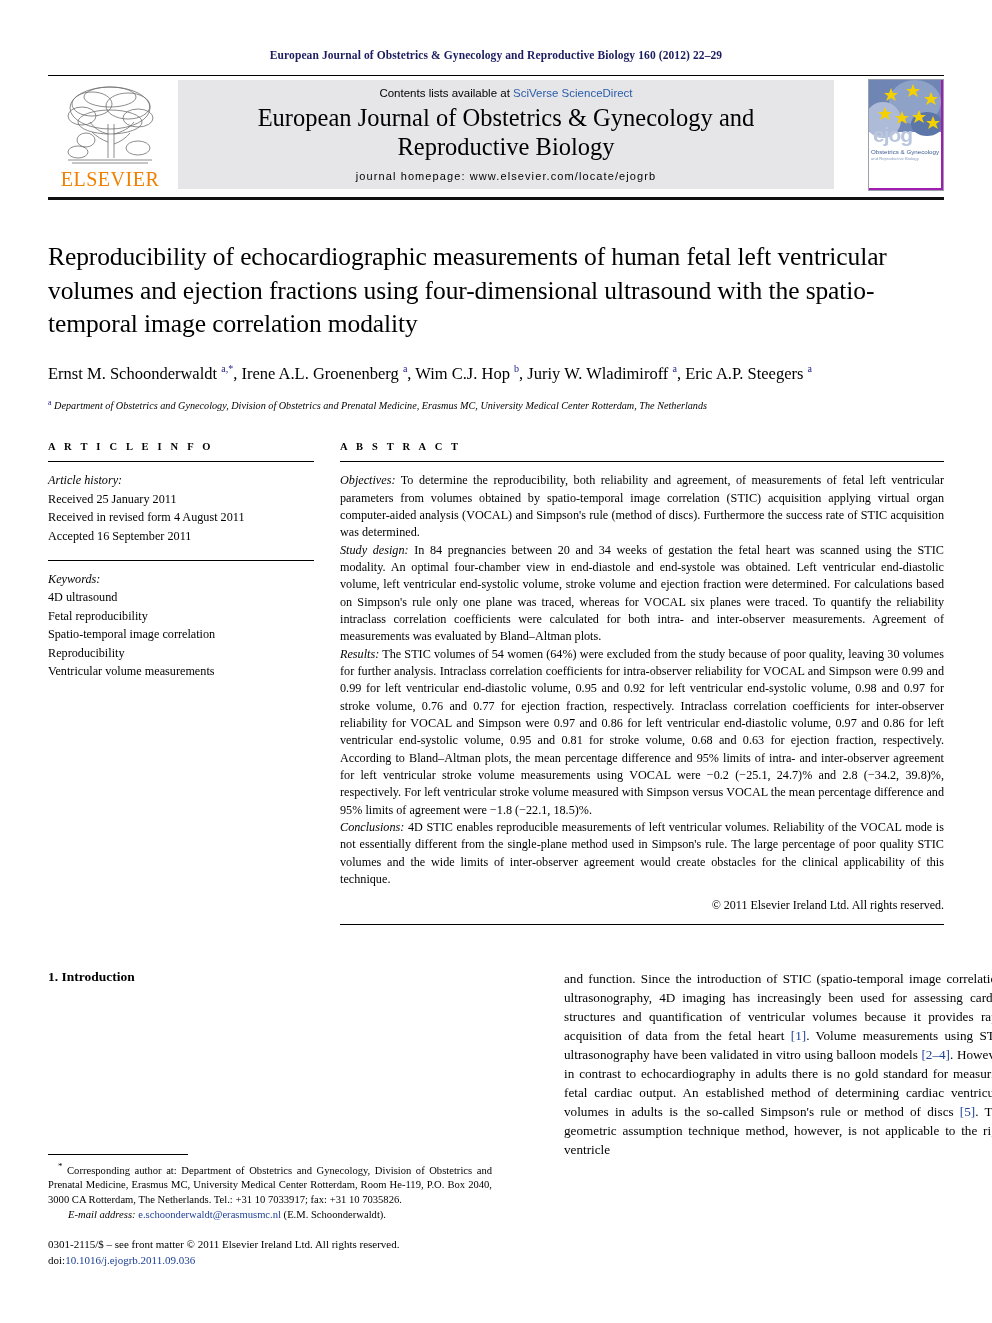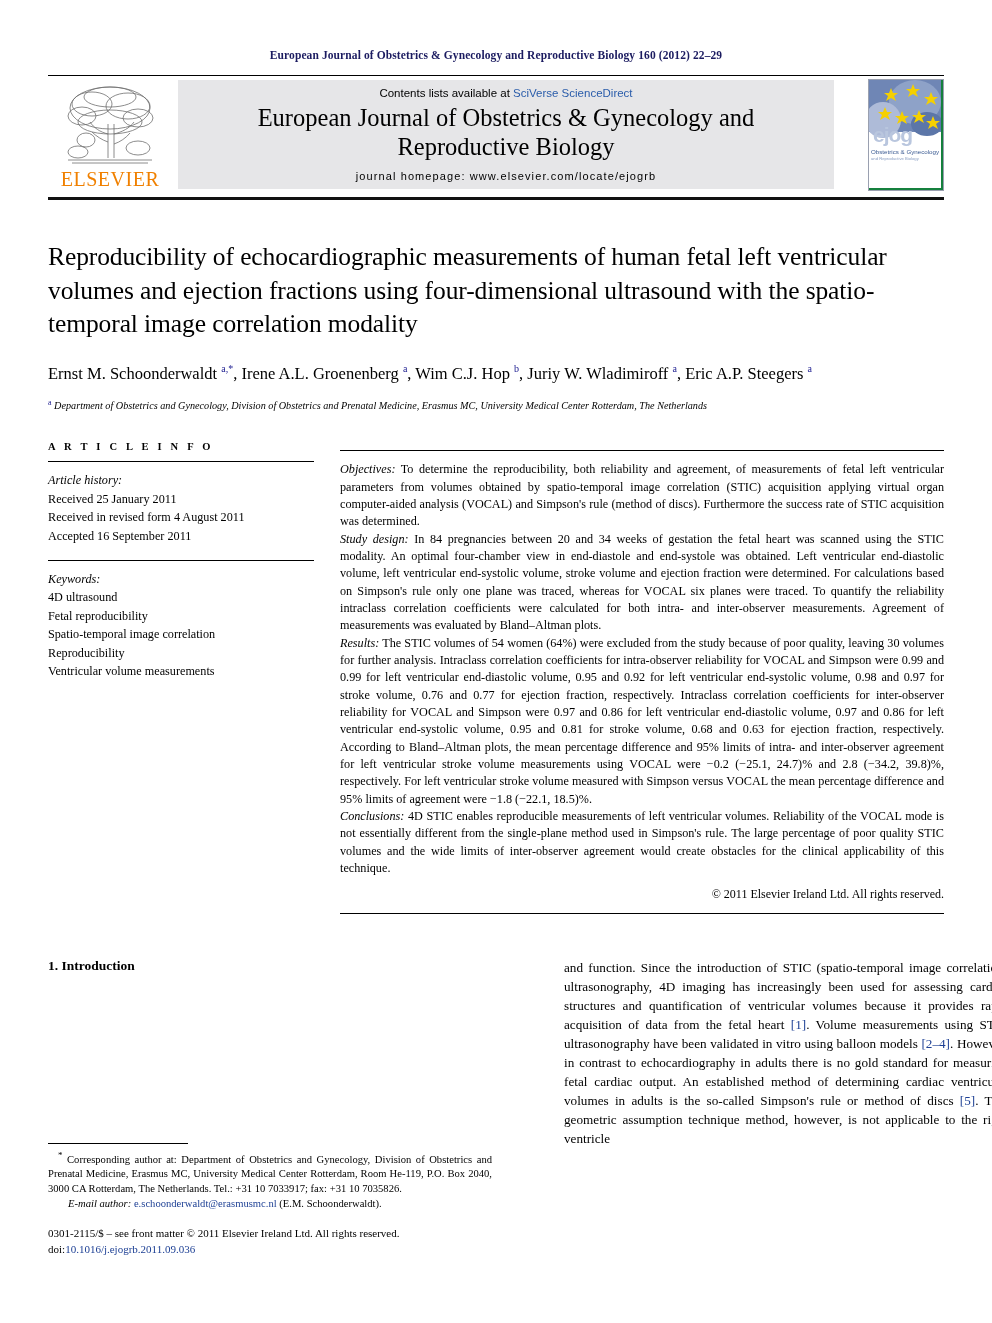--- a/index.html
+++ b/index.html
@@ -98,21 +98,21 @@
     display: flex;
     align-items: flex-start;
     justify-content: flex-end;
     padding-top: 3px;
     box-sizing: border-box;
   }
   .cover-thumb {
     width: 74px;
     height: 110px;
     border: 1px solid #9aa0b0;
-    background: #15803d;
+    background: #a21caf;
     position: relative;
     overflow: hidden;
   }
   .masthead-rule {
     border-top: 3.4px solid #111;
     margin-top: 2px;
   }
 
   
   .title {
@@ -343,20 +343,21 @@
         <div>Fetal reproducibility</div>
         <div>Spatio-temporal image correlation</div>
         <div>Reproducibility</div>
         <div>Ventricular volume measurements</div>
       </div>
     </div>
 
     <div class="col-gap"></div>
 
     <div class="col-abstract">
+      <div class="sec-head">A B S T R A C T</div>
       <div class="rule-med"></div>
       <div class="abstract-body">
         <p><span class="lead">Objectives:</span><span> To determine the reproducibility, both reliability and agreement, of measurements of fetal left ventricular parameters from volumes obtained by spatio-temporal image correlation (STIC) acquisition applying virtual organ computer-aided analysis (VOCAL) and Simpson's rule (method of discs). Furthermore the success rate of STIC acquisition was determined.</span></p>
         <p><span class="lead">Study design:</span><span> In 84 pregnancies between 20 and 34 weeks of gestation the fetal heart was scanned using the STIC modality. An optimal four-chamber view in end-diastole and end-systole was obtained. Left ventricular end-diastolic volume, left ventricular end-systolic volume, stroke volume and ejection fraction were determined. For calculations based on Simpson's rule only one plane was traced, whereas for VOCAL six planes were traced. To quantify the reliability intraclass correlation coefficients were calculated for both intra- and inter-observer measurements. Agreement of measurements was evaluated by Bland–Altman plots.</span></p>
         <p><span class="lead">Results:</span><span> The STIC volumes of 54 women (64%) were excluded from the study because of poor quality, leaving 30 volumes for further analysis. Intraclass correlation coefficients for intra-observer reliability for VOCAL and Simpson were 0.99 and 0.99 for left ventricular end-diastolic volume, 0.95 and 0.92 for left ventricular end-systolic volume, 0.98 and 0.97 for stroke volume, 0.76 and 0.77 for ejection fraction, respectively. Intraclass correlation coefficients for inter-observer reliability for VOCAL and Simpson were 0.97 and 0.86 for left ventricular end-diastolic volume, 0.97 and 0.86 for left ventricular end-systolic volume, 0.95 and 0.81 for stroke volume, 0.68 and 0.63 for ejection fraction, respectively. According to Bland–Altman plots, the mean percentage difference and 95% limits of intra- and inter-observer agreement for left ventricular stroke volume measurements using VOCAL were −0.2 (−25.1, 24.7)% and 2.8 (−34.2, 39.8)%, respectively. For left ventricular stroke volume measured with Simpson versus VOCAL the mean percentage difference and 95% limits of agreement were −1.8 (−22.1, 18.5)%.</span></p>
         <p><span class="lead">Conclusions:</span><span> 4D STIC enables reproducible measurements of left ventricular volumes. Reliability of the VOCAL mode is not essentially different from the single-plane method used in Simpson's rule. The large percentage of poor quality STIC volumes and the wide limits of inter-observer agreement would create obstacles for the clinical applicability of this technique.</span></p>
       </div>
       <div class="copyright">© 2011 Elsevier Ireland Ltd. All rights reserved.</div>
       <div class="abstract-rule-bottom"></div>
     </div>
@@ -364,21 +365,21 @@
 
   <div class="body-cols">
 
     <div class="bcol" style="height:300px;">
       <div class="section-title">1. Introduction</div>
 
       <div class="footnote-wrap">
         <div class="footnote-rule"></div>
         <div class="footnote">
           <p style="text-indent:10px;"><span class="star">*</span><span> Corresponding author at: Department of Obstetrics and Gynecology, Division of Obstetrics and Prenatal Medicine, Erasmus MC, University Medical Center Rotterdam, Room He-119, P.O. Box 2040, 3000 CA Rotterdam, The Netherlands. Tel.: +31 10 7033917; fax: +31 10 7035826.</span></p>
-          <p style="text-indent:20px;"><span class="ital">E-mail author:</span> <span class="email-link">e.schoonderwaldt@erasmusmc.nl</span><span> (E.M. Schoonderwaldt).</span></p>
+          <p style="text-indent:20px;"><span class="ital">E-mail address:</span> <span class="email-link">e.schoonderwaldt@erasmusmc.nl</span><span> (E.M. Schoonderwaldt).</span></p>
         </div>
         <div class="frontmatter">
           <div>0301-2115/$ – see front matter © 2011 Elsevier Ireland Ltd. All rights reserved.</div>
           <div><span>doi:</span><span class="doi-link">10.1016/j.ejogrb.2011.09.036</span></div>
         </div>
       </div>
     </div>
 
     <div class="bgap"></div>
 

